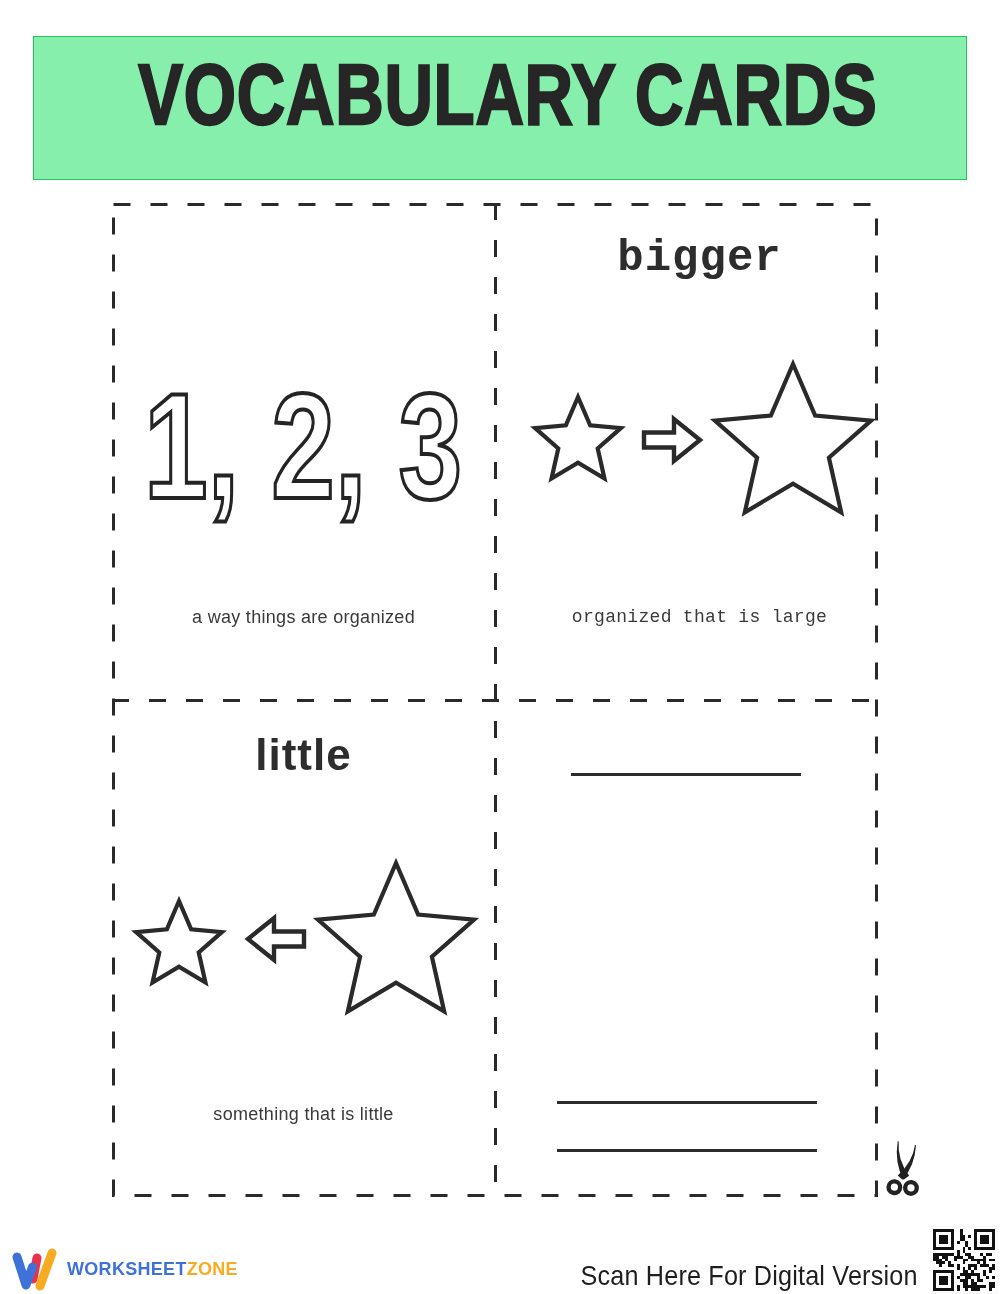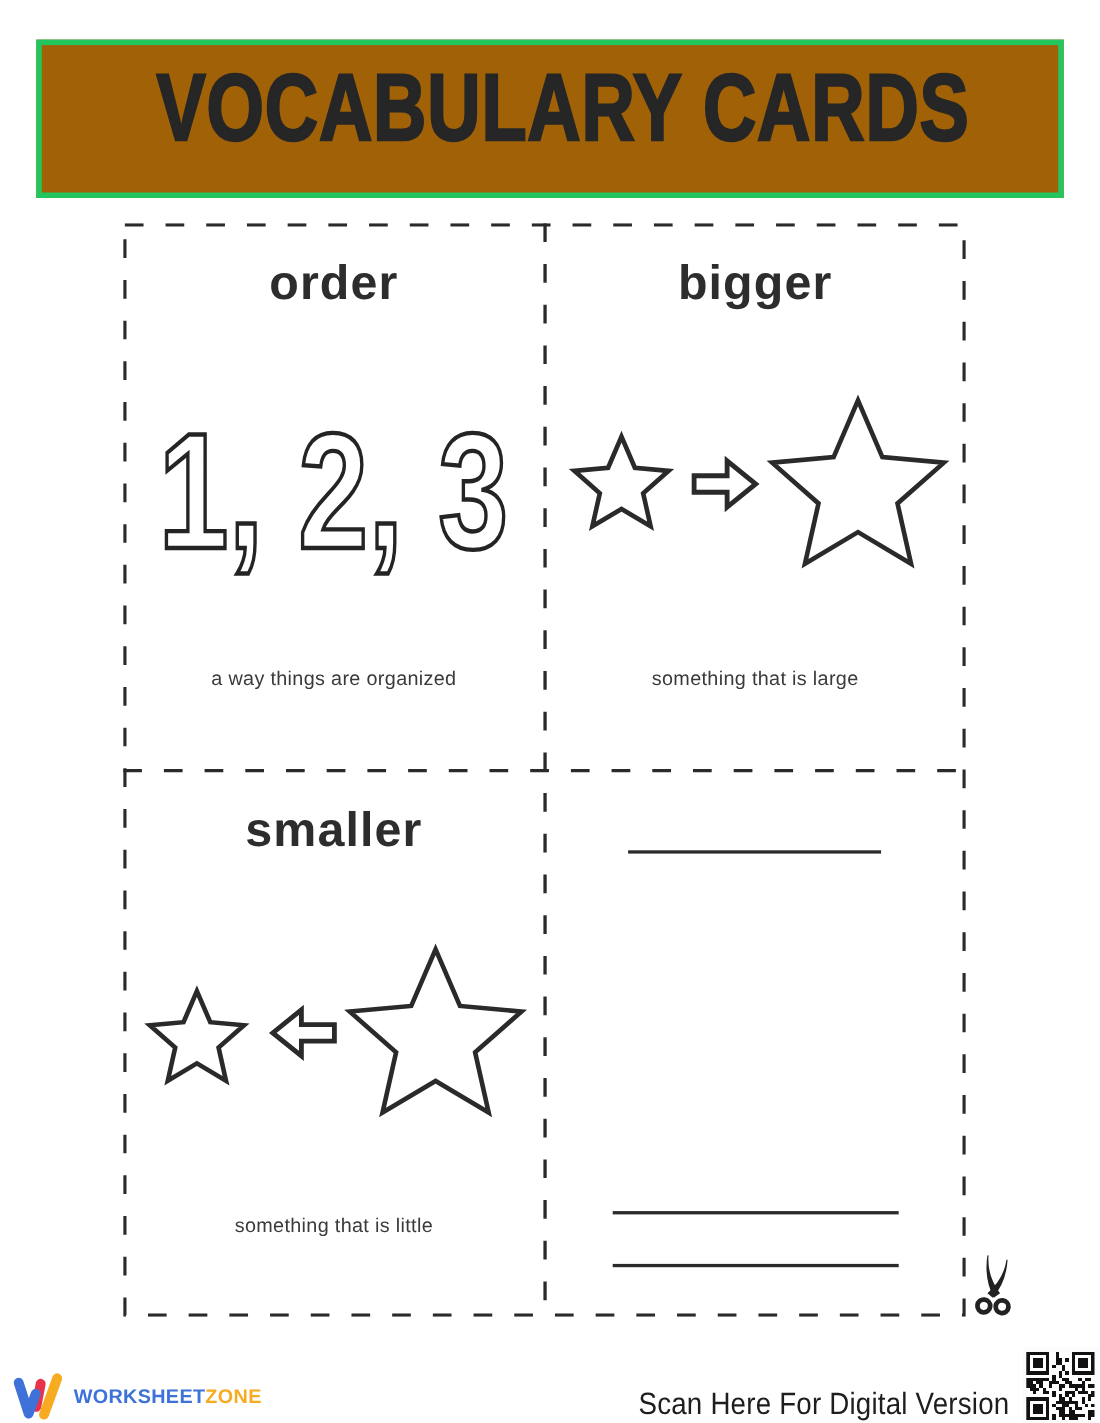--- a/index.html
+++ b/index.html
@@ -10,22 +10,22 @@
     font-family: "Liberation Sans", sans-serif;
     color: #262626;
     overflow: hidden;
   }
 
   
   .header-panel {
     position: absolute;
     left: 33px; top: 36px;
     width: 934px; height: 144px;
-    background: #a16207;
-    border: 5px solid #22c55e;
+    background: #86efac;
+    border: 1px solid #22c55e;
     text-align: center;
   }
   .page-title {
     display: inline-block;
     margin-top: 14px;
     font-size: 86px;
     line-height: 86px;
     font-weight: bold;
     letter-spacing: 1px;
     color: #262626;
@@ -52,21 +52,21 @@
     position: absolute;
     left: 112px; top: 203px;
     width: 766px; height: 994px;
   }
   .cut-lines { position: absolute; left: 0; top: 0; }
   .card {
     position: absolute;
     width: 383px; height: 497px;
   }
   .card-order   { left: 0;     top: 0;     }
-  .card-bigger  { left: 383px; top: 0;     }
+  .card-bigger  { left: 396px; top: 0; font-family: Liberation Mono, monospace;     }
   .card-smaller { left: 0;     top: 497px; }
   .card-blank   { left: 383px; top: 497px; }
 
   .card-title {
     position: absolute;
     left: 0; top: 30px;
     width: 100%;
     text-align: center;
     font-size: 44px;
     line-height: 50px;
@@ -140,45 +140,44 @@
 
 <div class="cards-grid">
 
   <svg class="cut-lines" width="766" height="994">
     <rect x="1.5" y="1.5" width="763" height="991" fill="none" stroke="#2a2a2a" stroke-width="3" stroke-dasharray="17 20"></rect>
     <line x1="383.5" y1="0" x2="383.5" y2="994" stroke="#2a2a2a" stroke-width="3" stroke-dasharray="17 20"></line>
     <line x1="0" y1="497.5" x2="766" y2="497.5" stroke="#2a2a2a" stroke-width="3" stroke-dasharray="17 20"></line>
   </svg>
 
   <div class="card card-order">
-    <div class="card-title">order</div>
     <svg class="card-illustration" width="383" height="497">
       <text x="191" y="295" text-anchor="middle" font-family="Liberation Sans, sans-serif" font-size="150" font-weight="bold" fill="#ffffff" stroke="#242424" stroke-width="4" textLength="318" lengthAdjust="spacingAndGlyphs">1, 2, 3</text>
     </svg>
     <div class="card-def">a way things are organized</div>
   </div>
 
   <div class="card card-bigger">
     <div class="card-title">bigger</div>
     <svg class="card-illustration" width="383" height="497">
       <g transform="translate(70,239) scale(0.9)">
           <use href="#starShape"></use>
         </g>
       <g transform="translate(164,237)">
           <use href="#arrowShape"></use>
         </g>
       <g transform="translate(285,243) scale(1.64)">
           <use href="#starShape"></use>
         </g>
     </svg>
-    <div class="card-def">something that is large</div>
+    <div class="card-def">organized that is large</div>
   </div>
 
   <div class="card card-smaller">
-    <div class="card-title">smaller</div>
+    <div class="card-title">little</div>
     <svg class="card-illustration" width="383" height="497">
       <g transform="translate(67,246) scale(0.9)">
           <use href="#starShape"></use>
         </g>
       <g transform="translate(164,239) scale(-1,1)">
           <use href="#arrowShape"></use>
         </g>
       <g transform="translate(284,245) scale(1.64)">
           <use href="#starShape"></use>
         </g>

